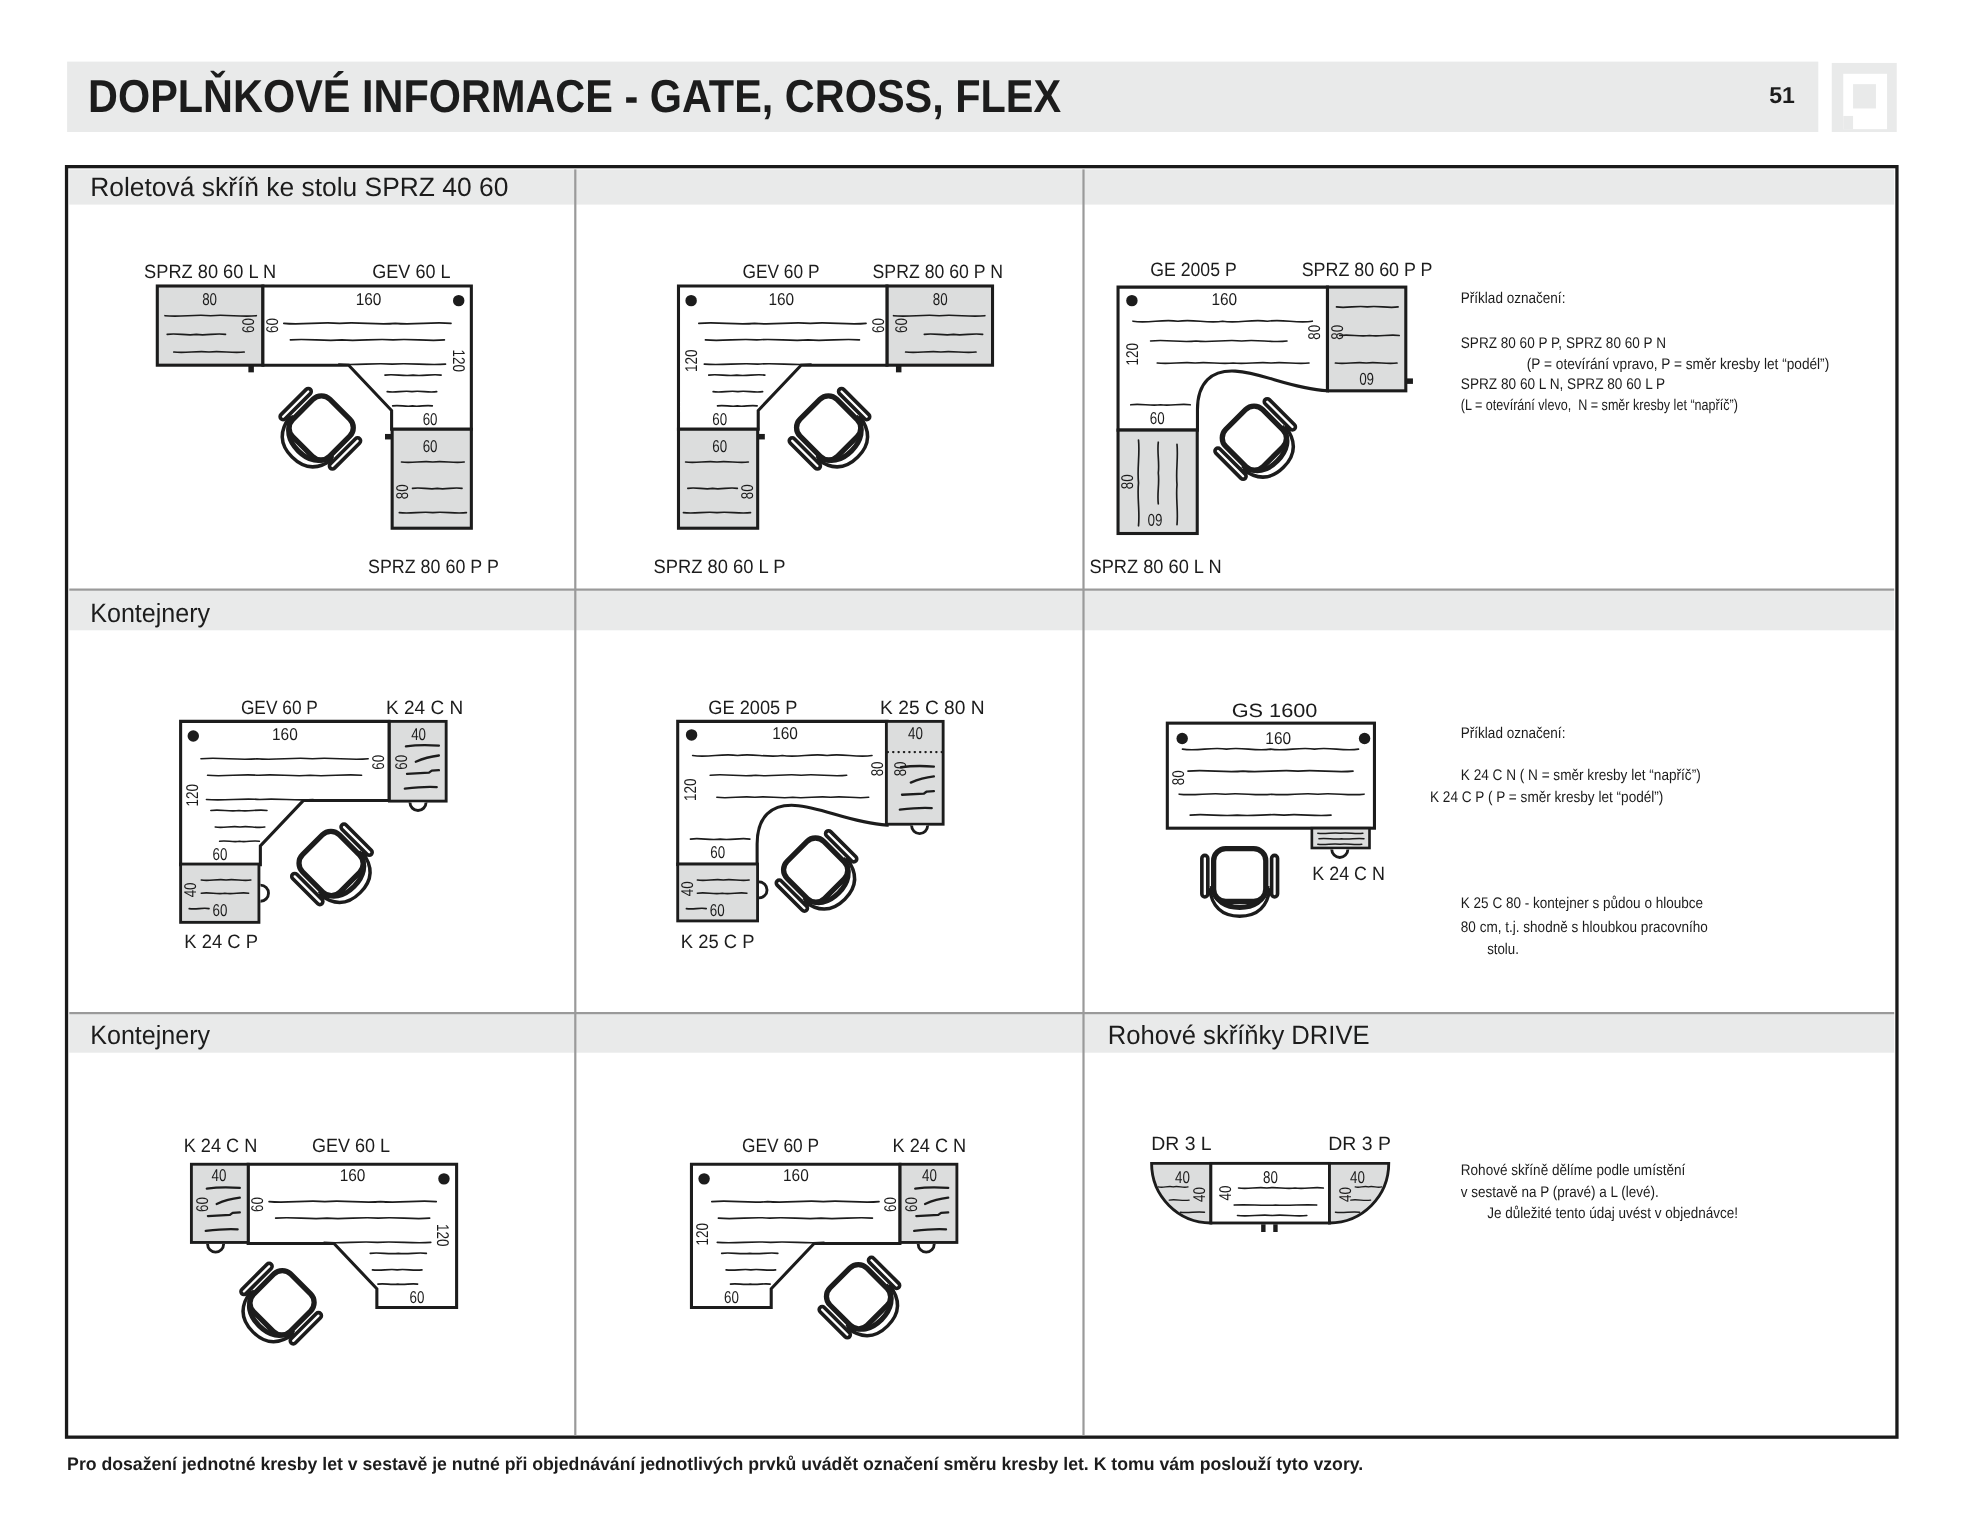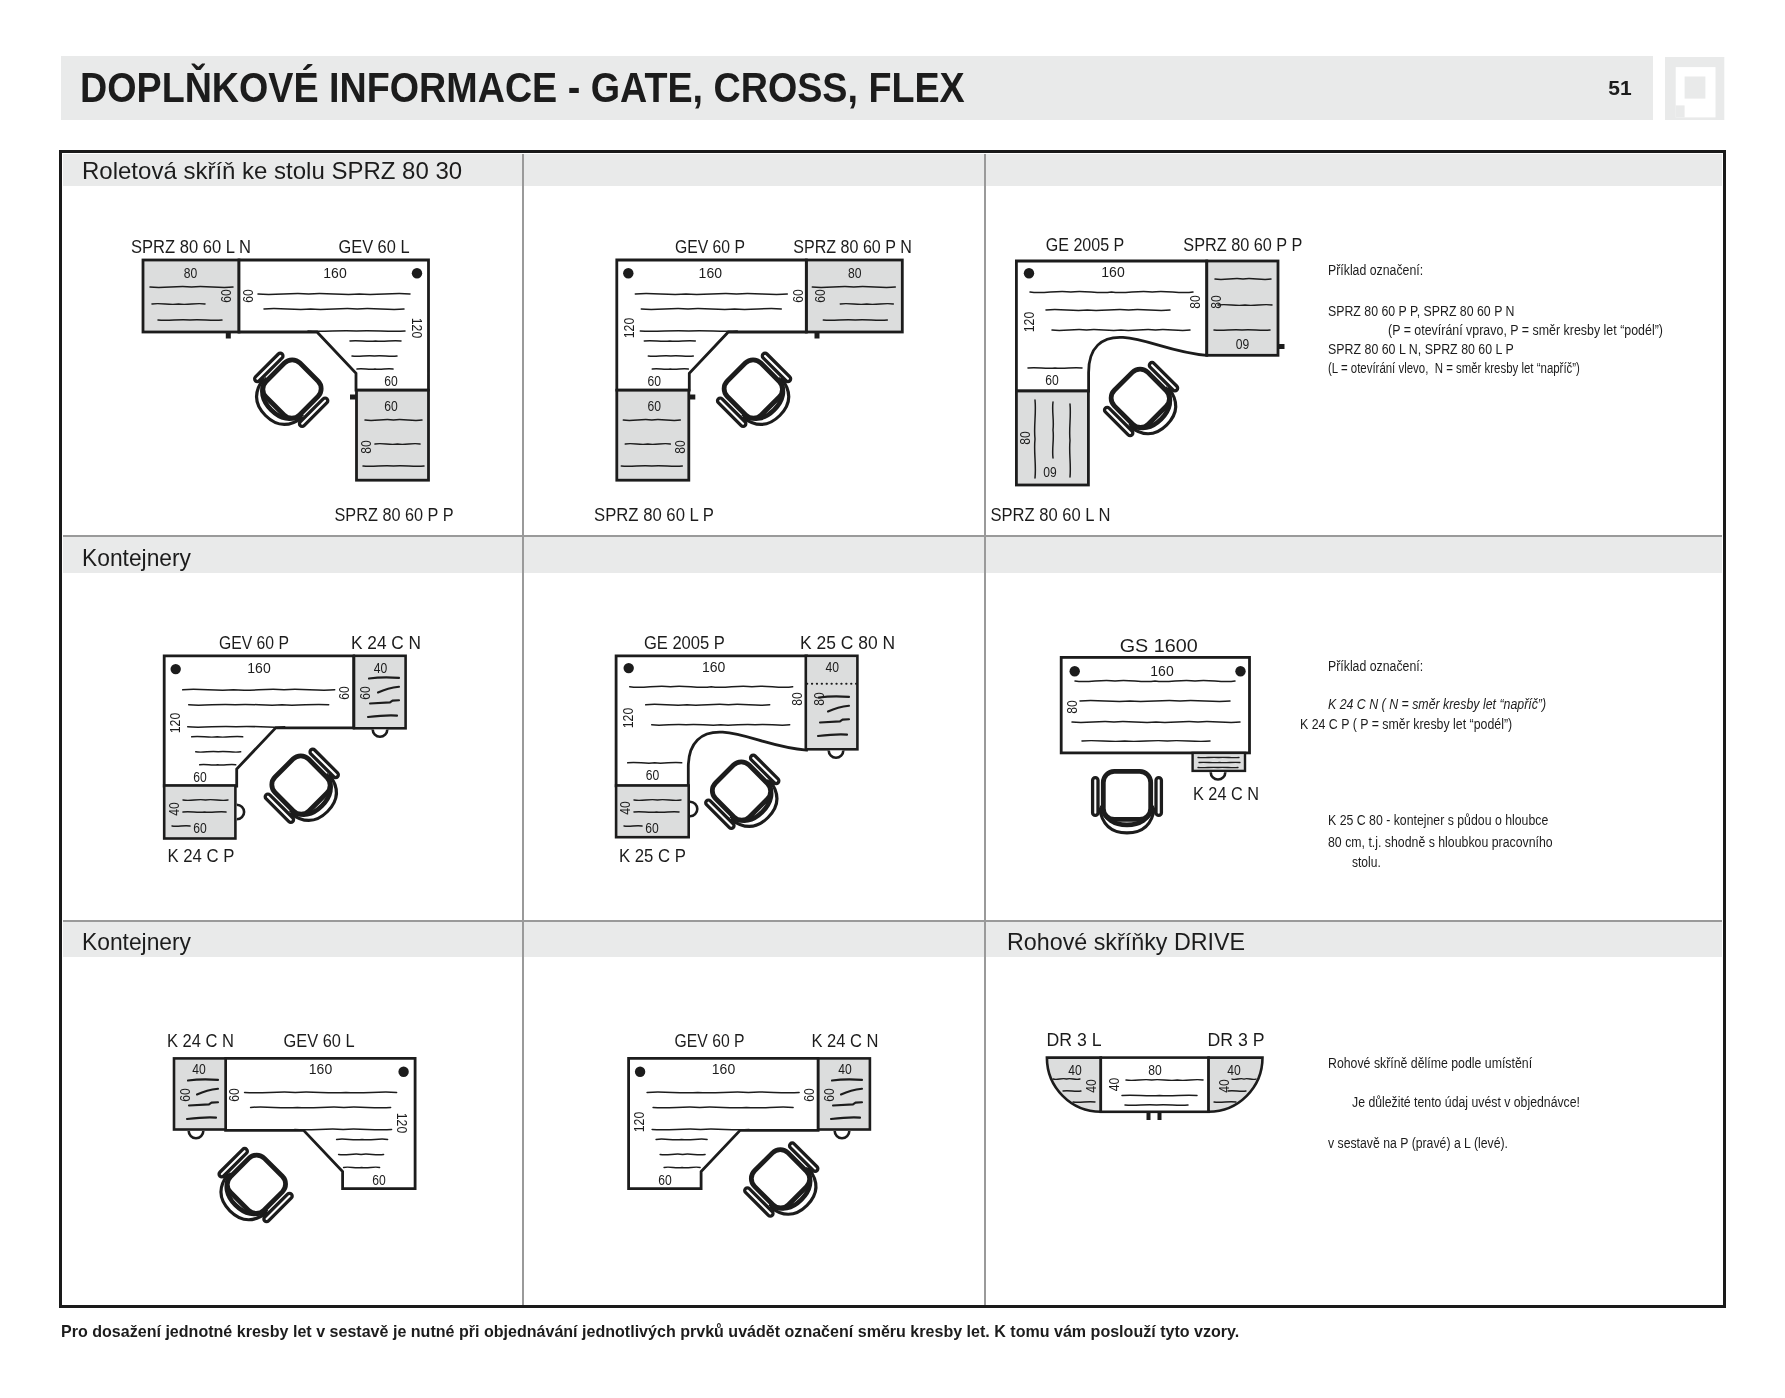--- a/index.html
+++ b/index.html
@@ -36,43 +36,43 @@
 <div class="abs" style="left:62.6px;top:921px;width:1659.9px;height:35.5px;background:#e9eaea;"></div>
 
 <div class="abs" style="left:62.6px;top:535px;width:1659.9px;height:1.6px;background:#9a9a9a;"></div>
 
 <div class="abs" style="left:62.6px;top:920px;width:1659.9px;height:1.6px;background:#9a9a9a;"></div>
 
 <div class="abs" style="left:522px;top:153.6px;width:1.6px;height:1151px;background:#9a9a9a;"></div>
 
 <div class="abs" style="left:984px;top:153.6px;width:1.6px;height:1151px;background:#9a9a9a;"></div>
 
-<div class="abs" style="left:82px;top:155px;height:32.4px;line-height:31px;font-size:24px;color:#1c1c1c;"><span class="cond" style="transform:scaleX(1);">Roletová skříň ke stolu SPRZ 80 30</span></div>
+<div class="abs" style="left:82px;top:155px;height:32.4px;line-height:31px;font-size:24px;color:#1c1c1c;"><span class="cond" style="transform:scaleX(1);">Roletová skříň ke stolu SPRZ 40 60</span></div>
 
 <div class="abs" style="left:82px;top:540px;height:37px;line-height:36px;font-size:24px;color:#1c1c1c;"><span class="cond" style="transform:scaleX(0.95);">Kontejnery</span></div>
 
 <div class="abs" style="left:82px;top:923.5px;height:35.5px;line-height:35px;font-size:24px;color:#1c1c1c;"><span class="cond" style="transform:scaleX(0.95);">Kontejnery</span></div>
 
 <div class="abs" style="left:1007px;top:923.5px;height:35.5px;line-height:35px;font-size:24px;color:#1c1c1c;"><span class="cond" style="transform:scaleX(0.97);">Rohové skříňky DRIVE</span></div>
 
 <div class="abs annl" style="left:1328px;top:259.5px;"><span class="cond" style="transform:scaleX(0.879);">Příklad označení:</span></div>
 <div class="abs annl" style="left:1328px;top:301.0px;"><span class="cond" style="transform:scaleX(0.881);">SPRZ 80 60 P P, SPRZ 80 60 P N</span></div>
 <div class="abs annl" style="left:1388px;top:320.0px;text-align:right;"><span class="cond" style="transform:scaleX(0.887);">(P = otevírání vpravo, P = směr kresby let “podél”)</span></div>
 <div class="abs annl" style="left:1328px;top:339.0px;"><span class="cond" style="transform:scaleX(0.885);">SPRZ 80 60 L N, SPRZ 80 60 L P</span></div>
 <div class="abs annl" style="left:1328px;top:358.0px;"><span class="cond" style="transform:scaleX(0.817);">(L = otevírání vlevo,  N = směr kresby let “napříč”)</span></div>
 
 <div class="abs annl" style="left:1328px;top:655.5px;"><span class="cond" style="transform:scaleX(0.879);">Příklad označení:</span></div>
-<div class="abs annl" style="left:1328px;top:694.2px;font-style:italic;"><span class="cond" style="transform:scaleX(0.883);">K 24 C N ( N = směr kresby let “napříč”)</span></div>
+<div class="abs annl" style="left:1328px;top:694.2px;"><span class="cond" style="transform:scaleX(0.883);">K 24 C N ( N = směr kresby let “napříč”)</span></div>
 <div class="abs annl" style="left:1300px;top:714.4px;"><span class="cond" style="transform:scaleX(0.883);">K 24 C P ( P = směr kresby let “podél”)</span></div>
 <div class="abs annl" style="left:1328px;top:809.5px;"><span class="cond" style="transform:scaleX(0.879);">K 25 C 80 - kontejner s půdou o hloubce</span></div>
 <div class="abs annl" style="left:1328px;top:832.0px;text-align:right;"><span class="cond" style="transform:scaleX(0.88);">80 cm, t.j. shodně s hloubkou pracovního</span></div>
 <div class="abs annl" style="left:1328px;top:852.2px;margin-left:24px;"><span class="cond" style="transform:scaleX(0.859);">stolu.</span></div>
 
 <div class="abs annl" style="left:1328px;top:1052.9px;"><span class="cond" style="transform:scaleX(0.88);">Rohové skříně dělíme podle umístění</span></div>
-<div class="abs annl" style="left:1328px;top:1133px;"><span class="cond" style="transform:scaleX(0.876);">v sestavě na P (pravé) a L (levé).</span></div>
+<div class="abs annl" style="left:1328px;top:1073.0px;"><span class="cond" style="transform:scaleX(0.876);">v sestavě na P (pravé) a L (levé).</span></div>
 <div class="abs annl" style="left:1336px;top:1092.1px;margin-left:16px;"><span class="cond" style="transform:scaleX(0.877);">Je důležité tento údaj uvést v objednávce!</span></div>
 
 <div class="abs" style="left:61px;top:1322px;font-size:16.5px;font-weight:bold;color:#1c1c1c;"><span class="cond" style="transform:scaleX(0.973);">Pro dosažení jednotné kresby let v sestavě je nutné při objednávání jednotlivých prvků uvádět označení směru kresby let. K tomu vám poslouží tyto vzory.</span></div>
 
 <svg class="abs" style="left:0;top:0;" width="1785" height="1398" viewBox="0 0 1785 1398" font-family="Liberation Sans,sans-serif">
 <defs>
 <g id="chair">
  <path d="M-27.5,12 C-25,31.5 -13,37.5 0,37.5 C13,37.5 25,31.5 27.5,12" fill="none" stroke="#1c1c1c" stroke-width="3.1"></path>
  <path d="M-25,10 C-23,24.5 -12,29.5 0,29.5 C12,29.5 23,24.5 25,10" fill="none" stroke="#1c1c1c" stroke-width="4.6"></path>
  <rect x="-23.7" y="-24" width="47.4" height="48" rx="11" fill="#fff" stroke="#1c1c1c" stroke-width="4.8"></rect>

